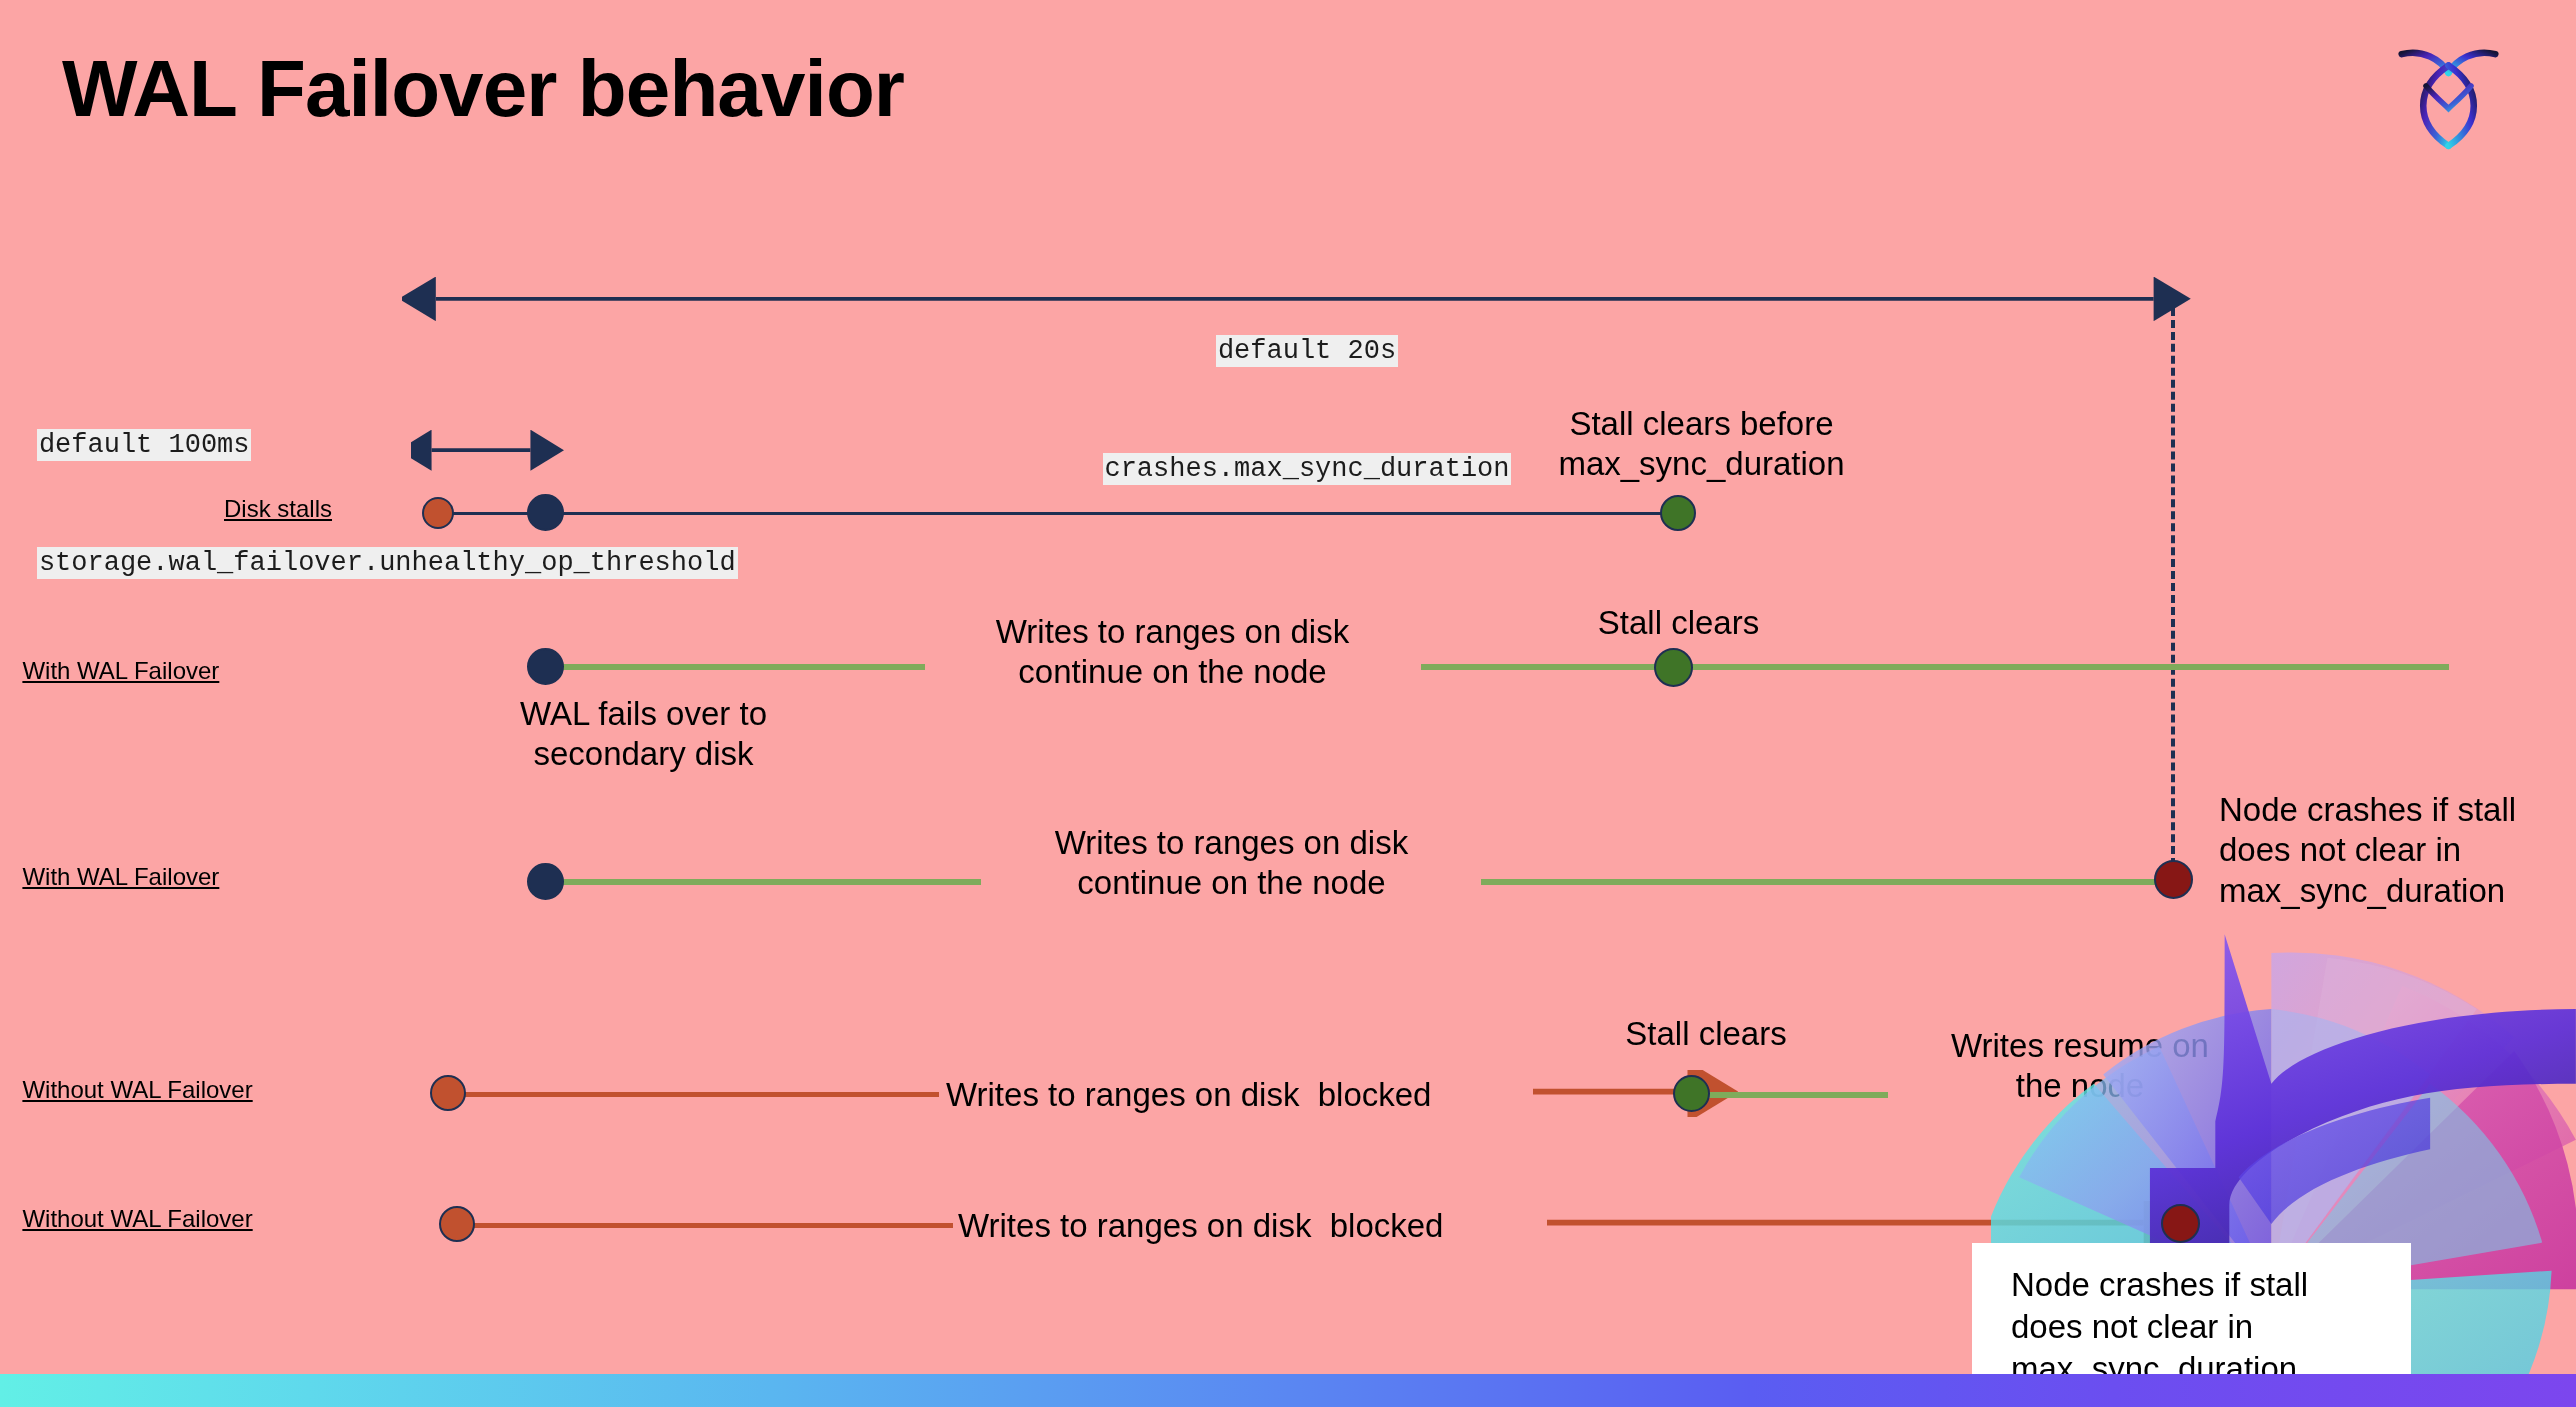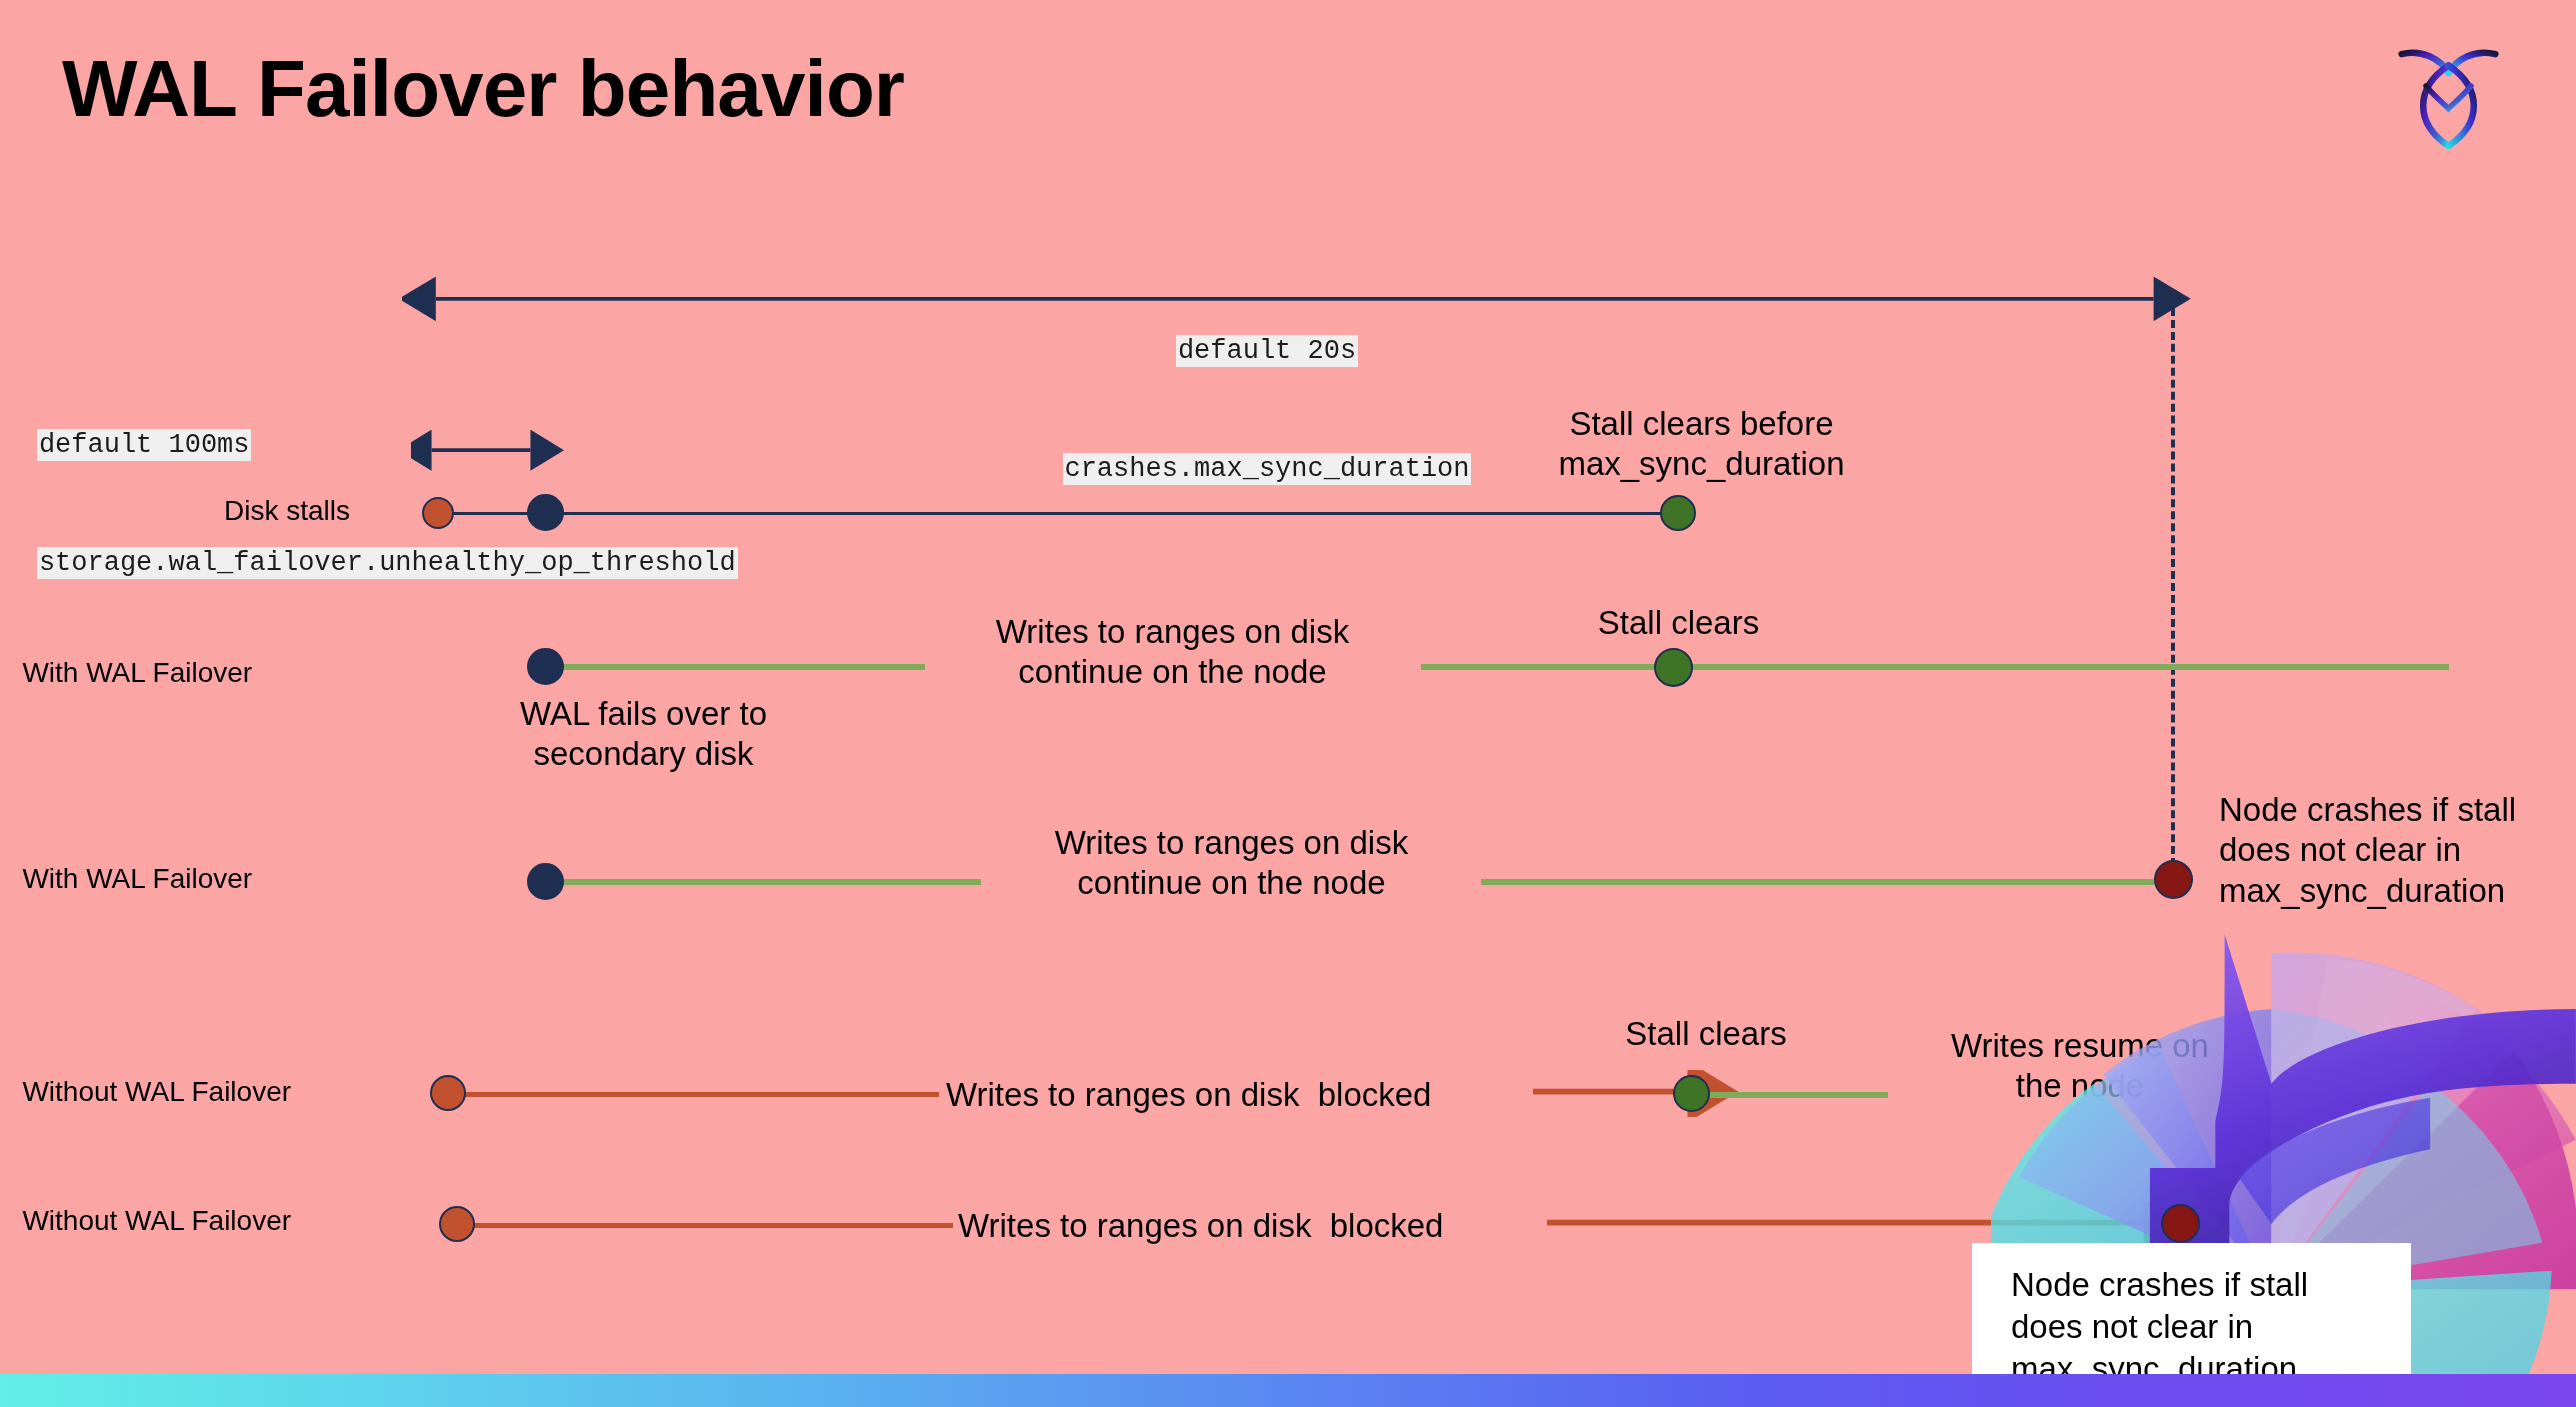--- a/index.html
+++ b/index.html
@@ -64,21 +64,21 @@
         #7c46ee 100%);
   }
   
   .lbl {
     position: absolute;
     color: #000000;
     font-size: 33px;
     line-height: 1.22;
     white-space: pre;
   }
-  .lbl.rowname { font-size: 28px; }
+  .lbl.rowname { font-size: 24px; text-decoration: underline; }
   .code {
     position: absolute;
     font-family: "Liberation Mono", "DejaVu Sans Mono", monospace;
     font-size: 27px;
     line-height: 1.45;
     color: #1c1c1c;
     white-space: pre;
   }
   .code span {
     background: #efefef;
@@ -169,21 +169,21 @@
       <marker id="ahL" markerWidth="12" markerHeight="12" refX="10" refY="6" orient="auto">
         <path d="M10,0 L10,12 L0,6 z" fill="#1e2f52"></path>
       </marker>
       <marker id="ahR" markerWidth="12" markerHeight="12" refX="2" refY="6" orient="auto">
         <path d="M2,0 L2,12 L12,6 z" fill="#1e2f52"></path>
       </marker>
     </defs>
     <line x1="30" y1="30" x2="1880" y2="30" stroke="#1e2f52" stroke-width="4" marker-start="url(#ahL)" marker-end="url(#ahR)"></line>
   </svg>
 
-  <div class="code center" style="left:968px; top:254px; width:598px;">
+  <div class="code center" style="left:1008px; top:254px; width:598px;">
     <div><span>default 20s</span></div>
     <div><span>crashes.max_sync_duration</span></div>
   </div>
 
   <div class="code" style="left:37px; top:348px;">
     <div><span>default 100ms</span></div>
     <div><span>storage.wal_failover.unhealthy_op_threshold</span></div>
   </div>
 
   <svg style="position:absolute; left:411px; top:425px; width:168px; height:56px;" viewBox="0 0 180 60" width="168" height="56">

